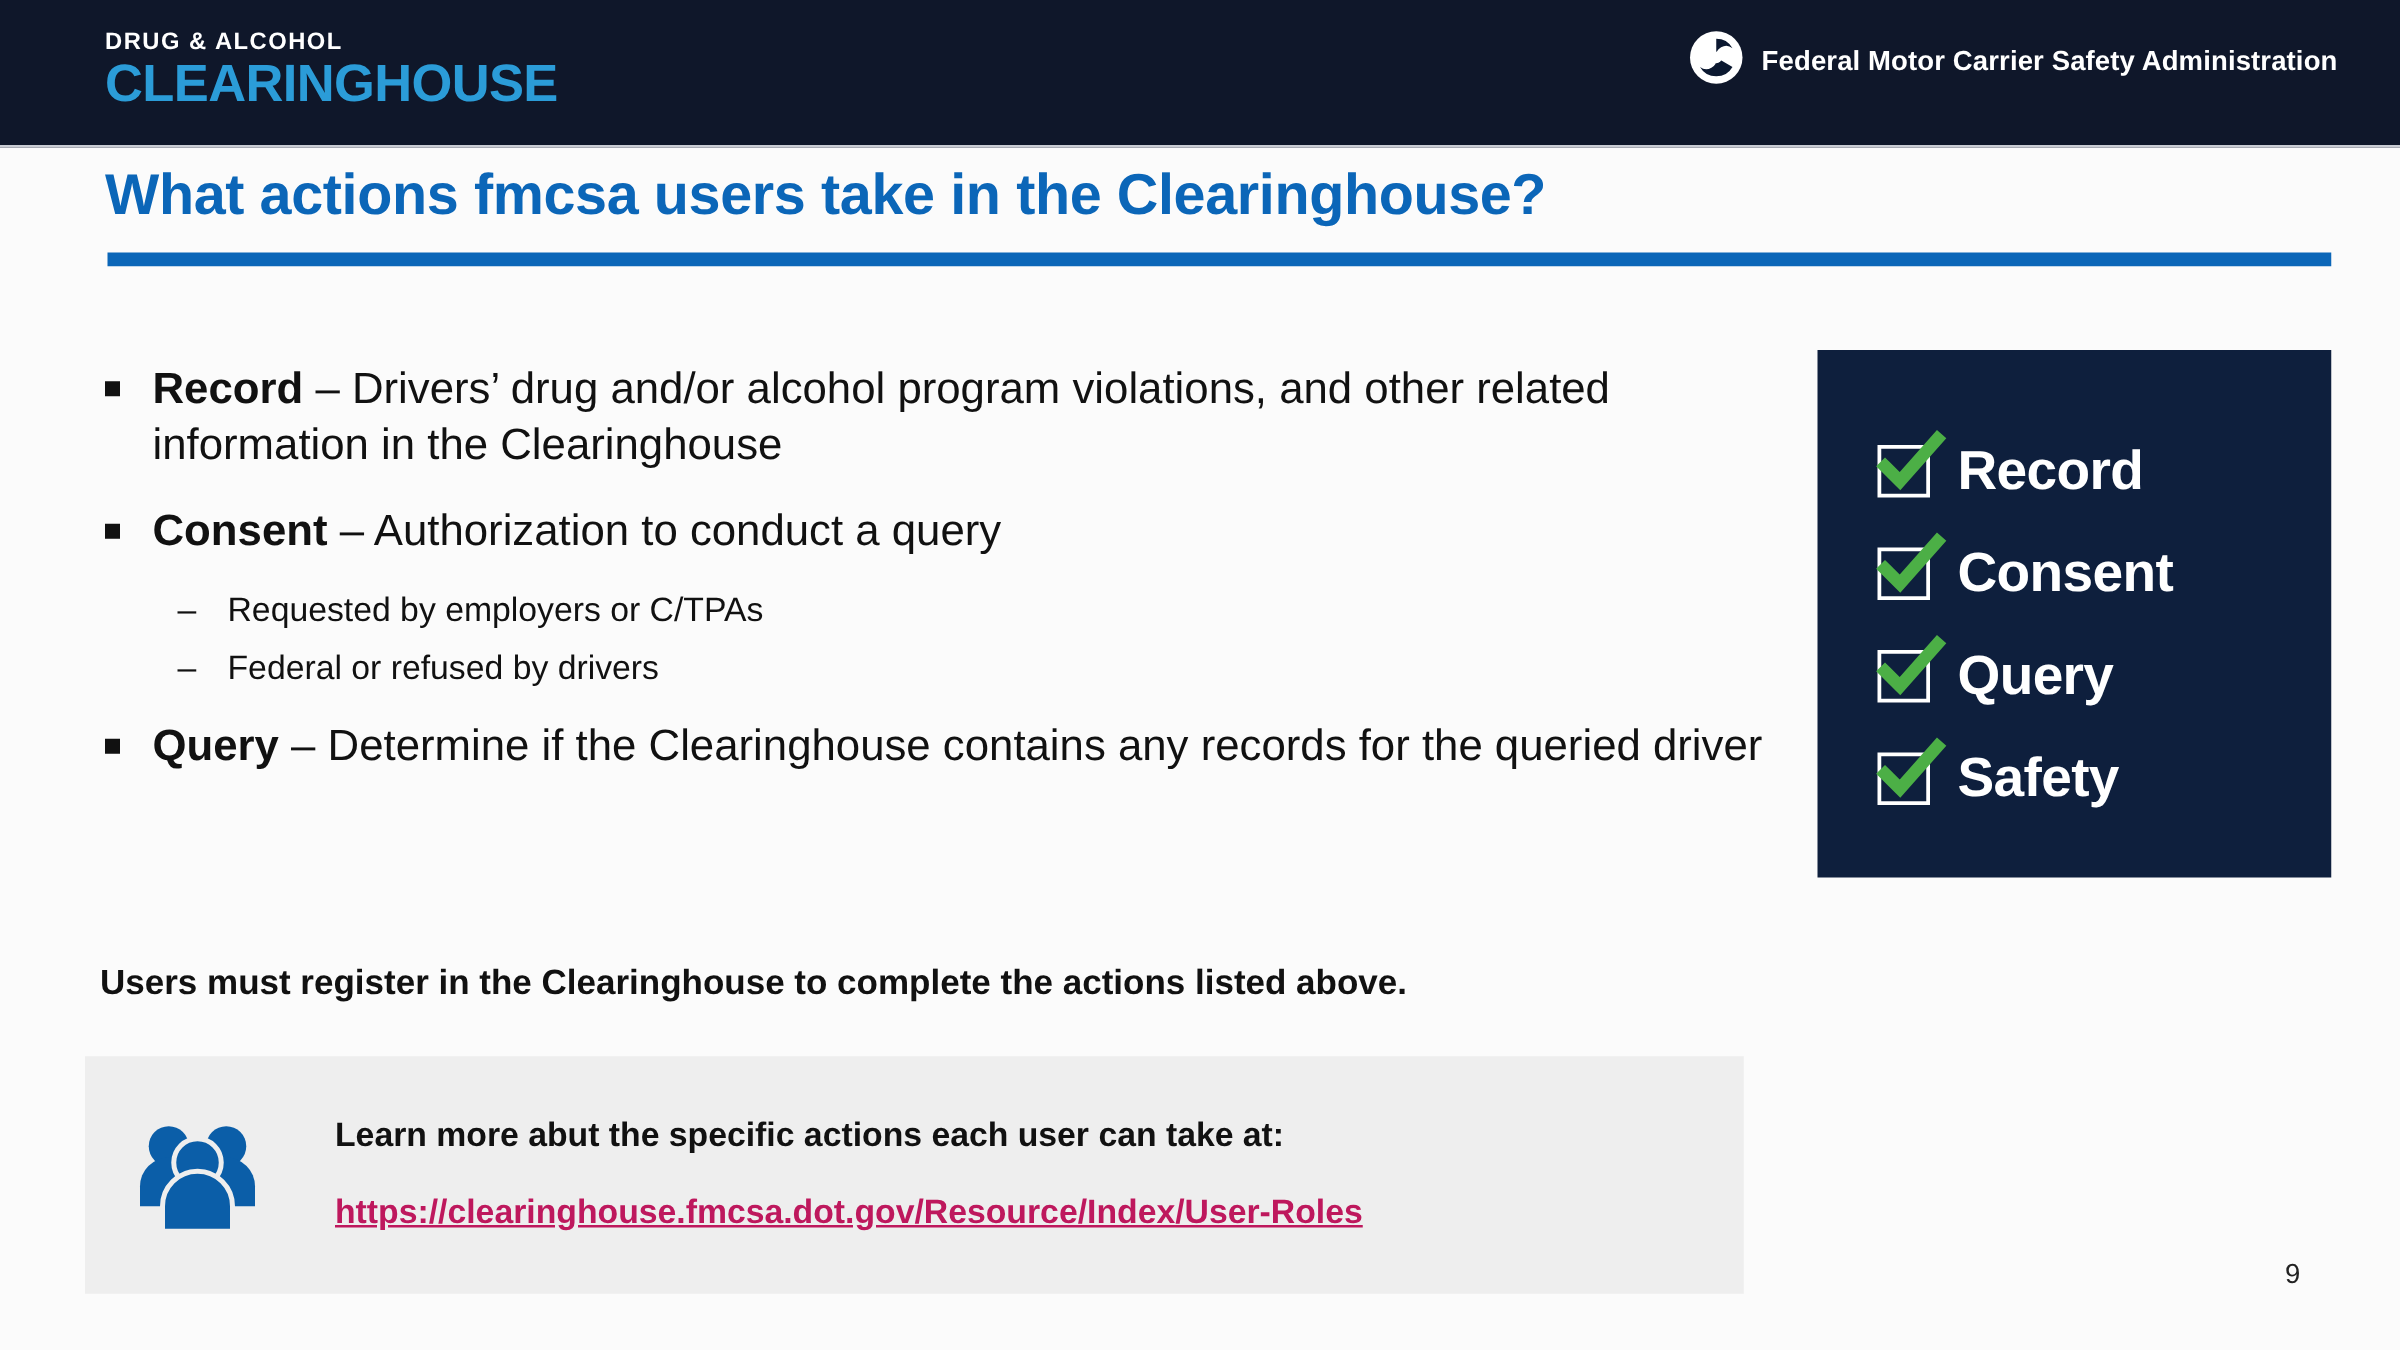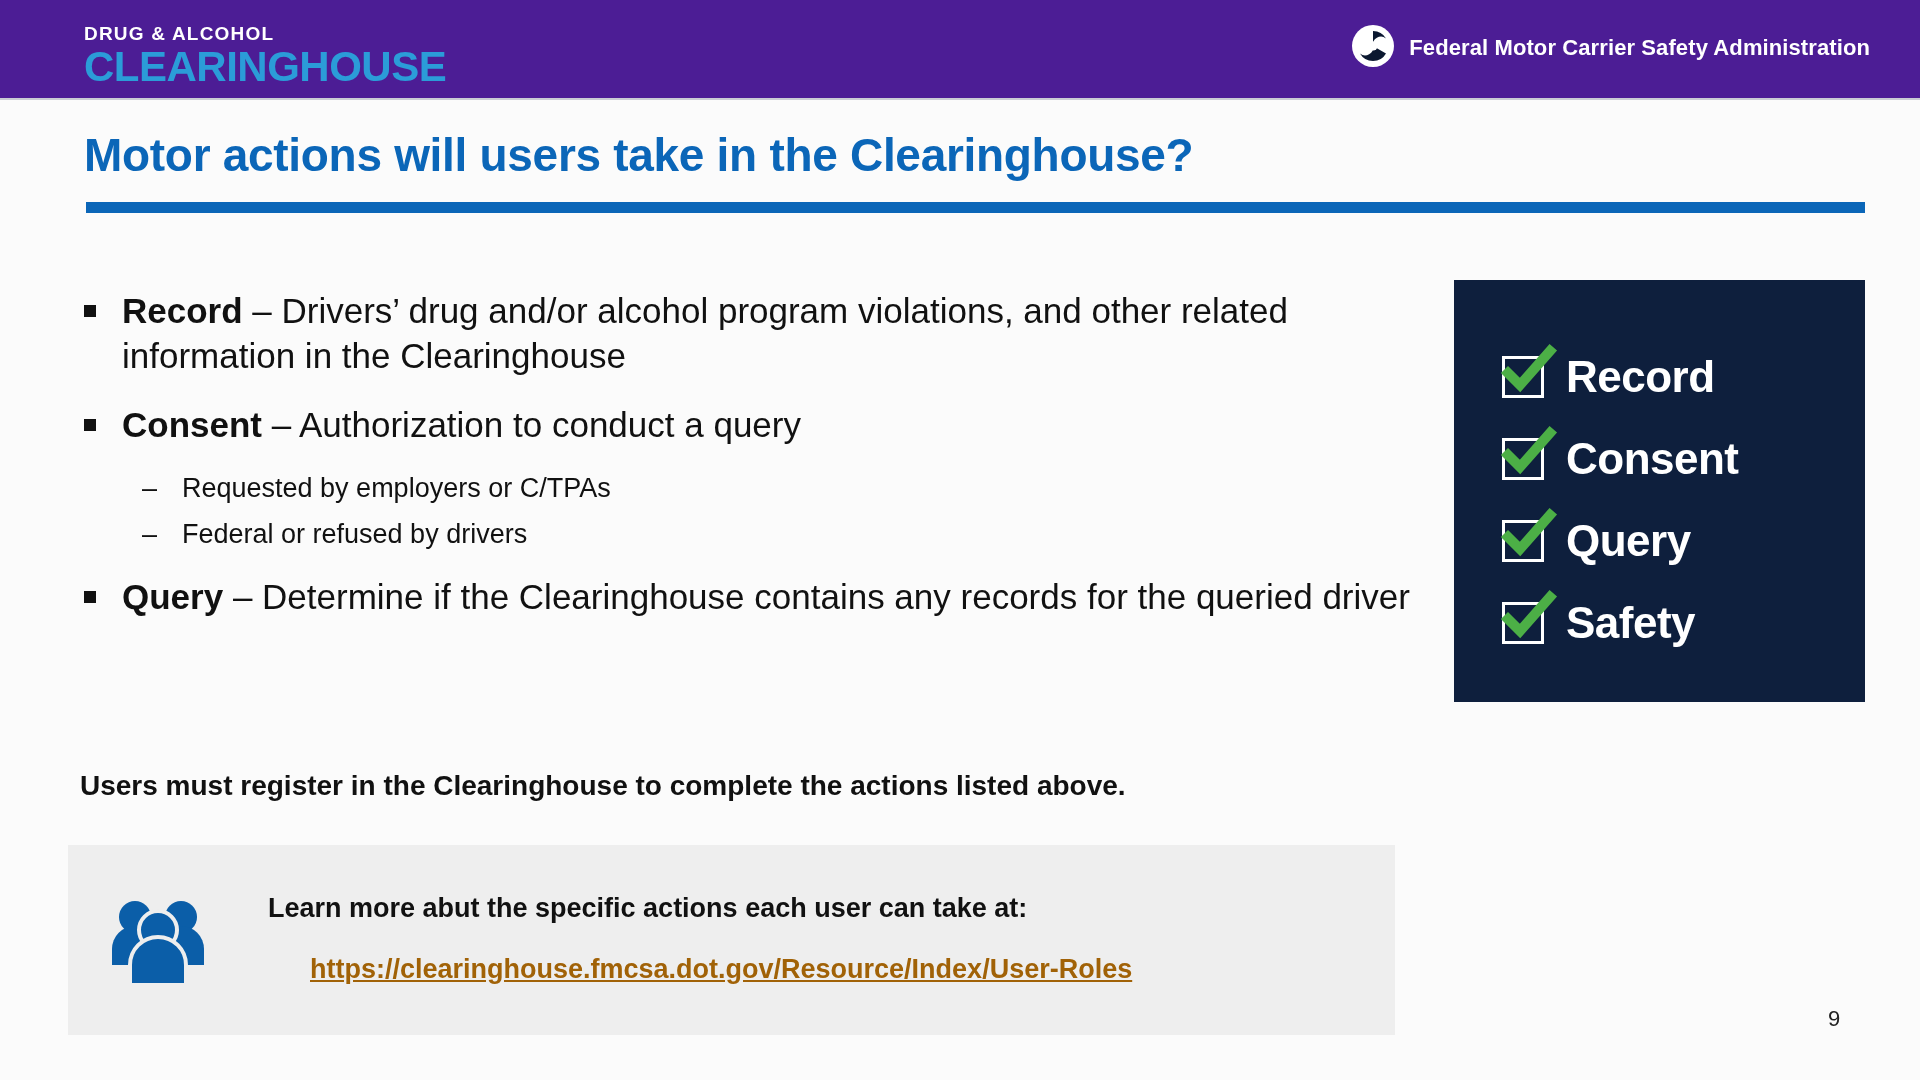--- a/index.html
+++ b/index.html
@@ -16,22 +16,22 @@
     height: 1080px;
     background: #fbfbfb;
     overflow: hidden;
   }
 
   
   #header {
     position: absolute;
     left: 0; top: 0;
     width: 1920px;
-    height: 100px;
-    background: #4c1d95;
+    height: 118px;
+    background: #0f172a;
     border-bottom: 2px solid #c9ccd4;
     box-sizing: border-box;
   }
   #brand-logo {
     position: absolute;
     left: 84px;
     top: 24px;
     line-height: 1;
   }
   #brand-line1 {
@@ -208,25 +208,24 @@
     font-size: 27px;
     font-weight: bold;
     color: #111111;
     white-space: nowrap;
   }
   #callout-link {
     display: inline-block;
     margin-top: 30px;
     font-size: 27px;
     font-weight: bold;
-    color: #a16207;
+    color: #be185d;
     text-decoration: underline;
     white-space: nowrap;
     cursor: pointer;
-    margin-left: 42px;
   }
 
   
   #page-number {
     position: absolute;
     left: 1828px;
     top: 1006px;
     font-size: 22px;
     color: #222222;
   }
@@ -252,21 +251,21 @@
           <path d="M22 22 m-13,-7.5 a15,15 0 0,0 13,22.5 a8,8 0 0,1 -13,-7.5 z" fill="#0b1830" opacity="0"></path>
           <circle cx="22" cy="22" r="4.6" fill="#ffffff"></circle>
         </svg>
       </span>
       <span id="dot-text">
         <span id="dot-line2">Federal Motor Carrier Safety Administration</span>
       </span>
     </div>
   </div>
 
-  <div id="page-title">Motor actions will users take in the Clearinghouse?</div>
+  <div id="page-title">What actions fmcsa users take in the Clearinghouse?</div>
   <div id="title-rule"></div>
 
   <div id="bullets">
 
     <div class="bullet-l1">
       <span class="marker"></span>
       <span class="lead">Record</span><span> – Drivers’ drug and/or alcohol program violations, and other related information in the Clearinghouse</span>
     </div>
 
     <div class="bullet-l1">

